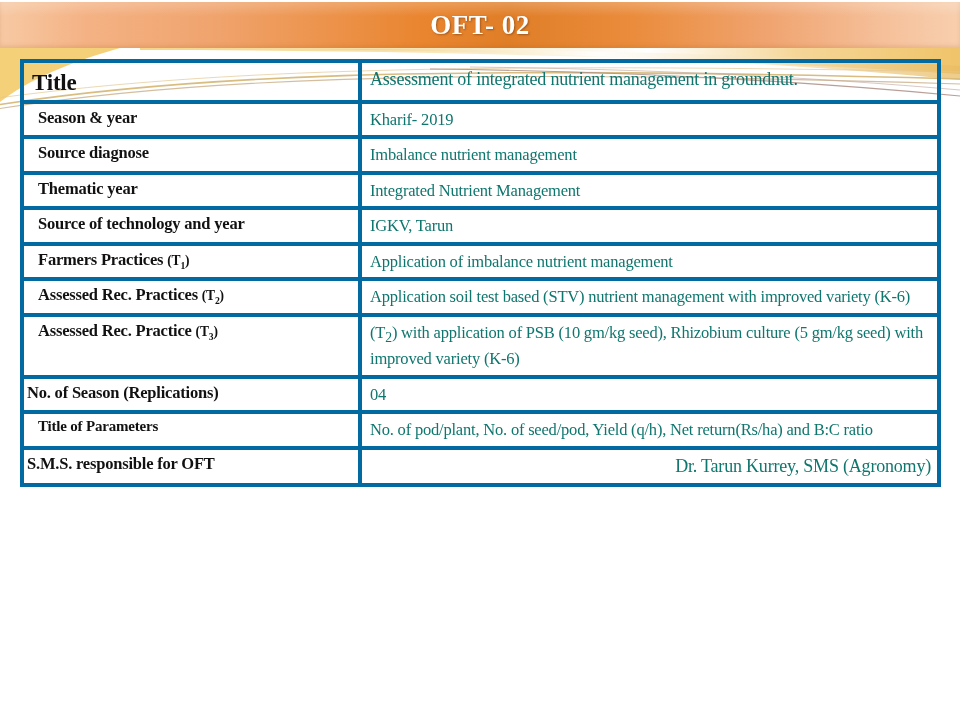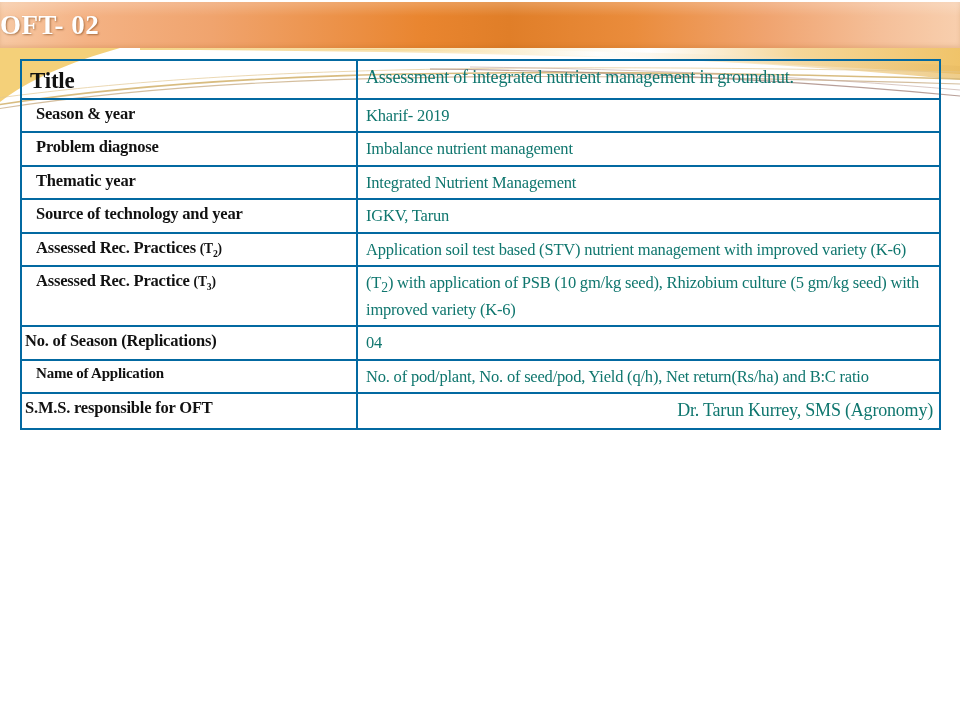--- a/index.html
+++ b/index.html
@@ -49,21 +49,21 @@
     background: linear-gradient(to bottom, rgba(255,255,255,0.22), rgba(255,255,255,0));
     pointer-events: none;
   }
   #banner-title {
     position: absolute;
     left: 0;
     top: 2px;
     width: 960px;
     height: 46px;
     line-height: 46px;
-    text-align: left;
+    text-align: center;
     color: #ffffff;
     font-size: 27px;
     font-weight: bold;
     letter-spacing: 0.5px;
     text-shadow: 1px 1px 2px rgba(110,55,10,0.55);
     white-space: nowrap;
   }
 
   
   #swoosh {
@@ -79,21 +79,21 @@
   #oft-table {
     position: absolute;
     left: 20px;
     top: 59px;
     width: 921px;
     border-collapse: collapse;
     table-layout: fixed;
     background: transparent;
   }
   #oft-table td {
-    border: 2px solid #0369a1;
+    border: 4px solid #0369a1;
     vertical-align: top;
     padding: 4px 6px 4px 8px;
     background: transparent;
   }
   #oft-table td.lbl {
     width: 320px;
     font-size: 16.5px;
     font-weight: bold;
     color: #111111;
     letter-spacing: -0.2px;
@@ -157,45 +157,49 @@
   <tbody>
     <tr>
       <td class="lbl lbl-title">Title</td>
       <td class="val val-title">Assessment of integrated nutrient management in groundnut.</td>
     </tr>
     <tr>
       <td class="lbl lbl-indent">Season &amp; year</td>
       <td class="val">Kharif- 2019</td>
     </tr>
     <tr>
-      <td class="lbl lbl-indent">Problem diagnose</td>
+      <td class="lbl lbl-indent">Source diagnose</td>
       <td class="val">Imbalance nutrient management</td>
     </tr>
     <tr>
       <td class="lbl lbl-indent">Thematic year</td>
       <td class="val">Integrated Nutrient Management</td>
     </tr>
     <tr>
       <td class="lbl lbl-indent">Source of technology and year</td>
       <td class="val">IGKV, Tarun</td>
     </tr>
     <tr>
+      <td class="lbl lbl-indent"><span>Farmers Practices </span><span class="sub"><span>(T</span><sub>1</sub><span>)</span></span></td>
+      <td class="val">Application  of imbalance nutrient management</td>
+    </tr>
+    <tr>
       <td class="lbl lbl-indent"><span>Assessed Rec. Practices </span><span class="sub"><span>(T</span><sub>2</sub><span>)</span></span></td>
       <td class="val">Application soil test based (STV) nutrient management with improved variety (K-6)</td>
     </tr>
     <tr>
       <td class="lbl lbl-indent"><span>Assessed Rec. Practice </span><span class="sub"><span>(T</span><sub>3</sub><span>)</span></span></td>
       <td class="val"><span>(T</span><sub>2</sub><span>) with application of  PSB (10 gm/kg seed), Rhizobium culture (5 gm/kg seed) with improved variety (K-6)</span></td>
     </tr>
     <tr>
       <td class="lbl lbl-flush">No. of Season (Replications)</td>
       <td class="val">04</td>
     </tr>
     <tr>
-      <td class="lbl lbl-indent lbl-small">Name of Application</td>
+      <td class="lbl lbl-indent lbl-small">Title of Parameters</td>
       <td class="val">No. of pod/plant, No. of seed/pod, Yield (q/h), Net return(Rs/ha) and B:C ratio</td>
     </tr>
     <tr>
       <td class="lbl lbl-flush">S.M.S. responsible for OFT</td>
       <td class="val val-sms val-indent">Dr. Tarun Kurrey, SMS (Agronomy)</td>
     </tr>
   </tbody>
 </table>
 
 </body></html>

